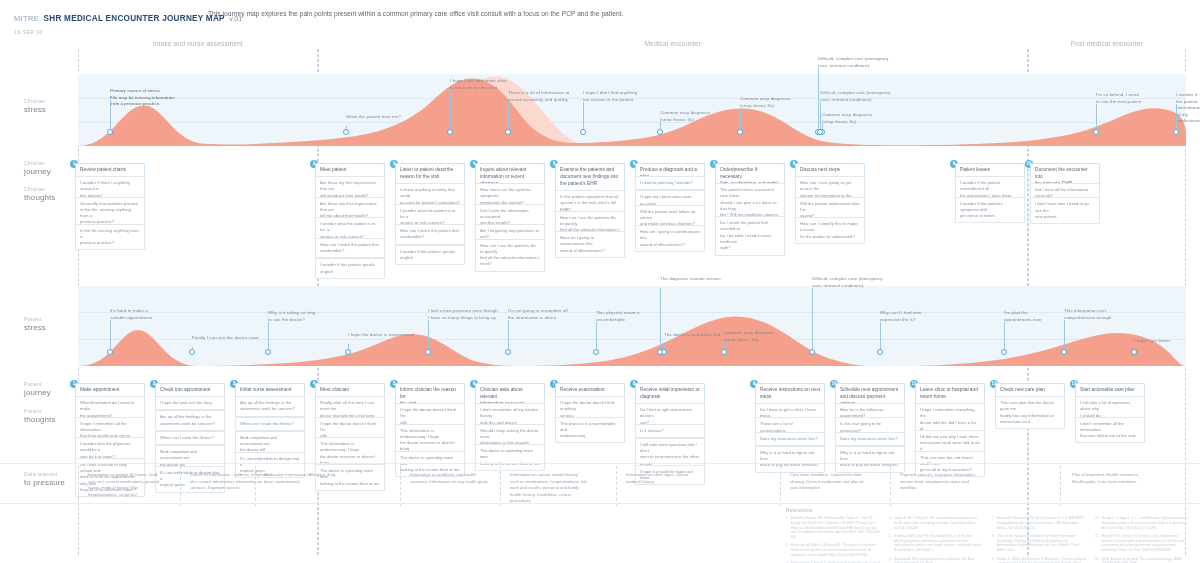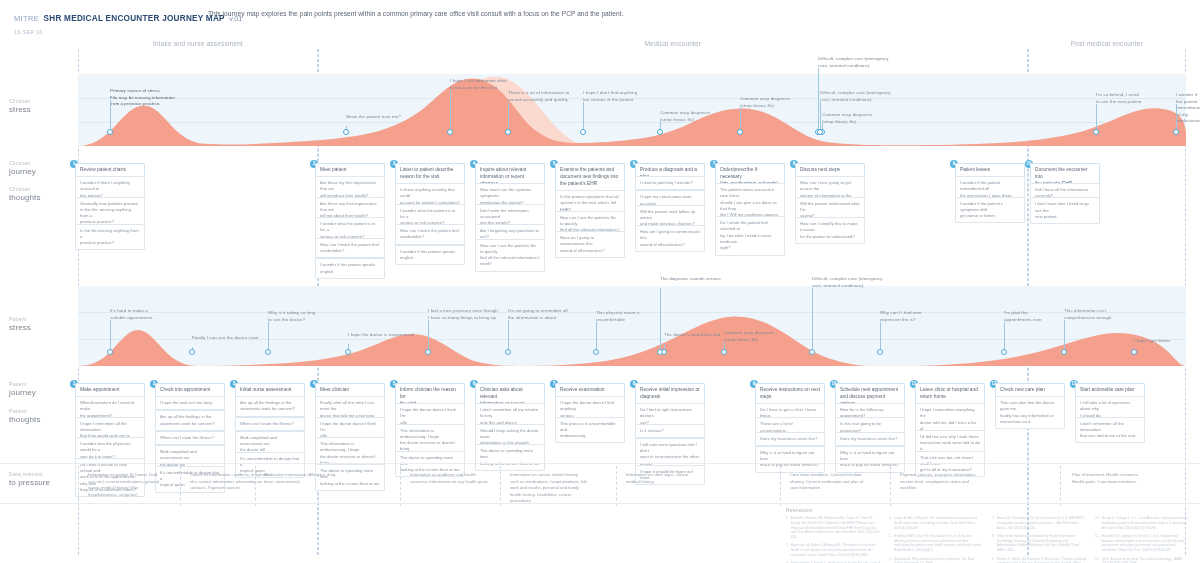--- a/index.html
+++ b/index.html
@@ -17,21 +17,21 @@
   .hdr .title{font-size:8.2px;font-weight:bold;letter-spacing:.25px;color:#2b4a72;vertical-align:middle;}
   .hdr .ver{font-size:7.2px;color:#7f93ad;vertical-align:middle;}
   .hdr .date{font-size:5.6px;color:#b3bfcf;letter-spacing:.3px;margin-top:2px;}
   .subtitle{position:absolute;left:208px;top:10px;font-size:6.6px;color:#5c6672;white-space:nowrap;letter-spacing:.05px;}
 
   
   .phase-lbl{position:absolute;top:40px;font-size:6.4px;color:#a8b2bd;text-align:center;letter-spacing:.25px;}
   .phase-box{position:absolute;top:49px;height:506px;border-left:1px dashed #c3d3e4;border-right:1px dashed #c3d3e4;box-sizing:border-box;pointer-events:none;}
 
   
-  .rowlab{position:absolute;left:9px;}
+  .rowlab{position:absolute;left:24px;}
   .rowlab .sm{font-size:5.2px;color:#b6bec8;letter-spacing:.2px;}
   .rowlab .bg{font-size:8px;color:#7d8690;letter-spacing:.1px;margin-top:1px;}
 
   
   .band{position:absolute;left:78px;width:1108px;background:#eef6fb;}
   .band .hline{position:absolute;left:0;right:0;height:1px;background:#dbe9f3;}
   .band svg{position:absolute;left:0;top:0;width:100%;height:100%;display:block;}
 
   .note{position:absolute;font-size:4.4px;line-height:1.5;color:#7c8794;white-space:pre-line;letter-spacing:.1px;}
   .note.b{color:#4c5a6b;}

